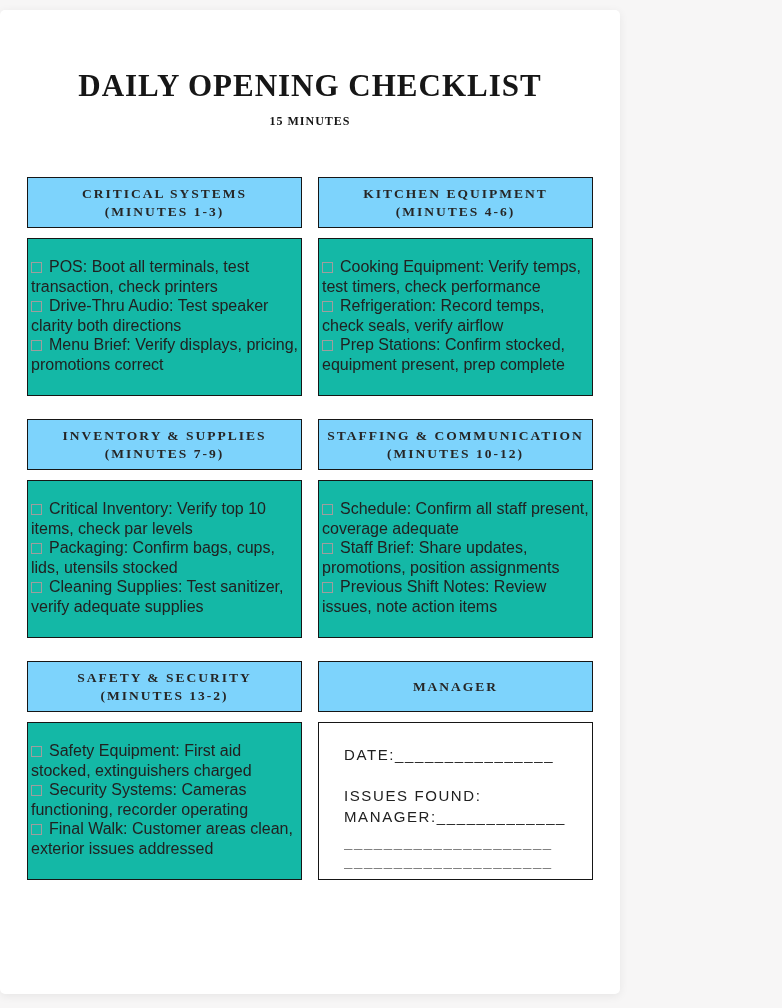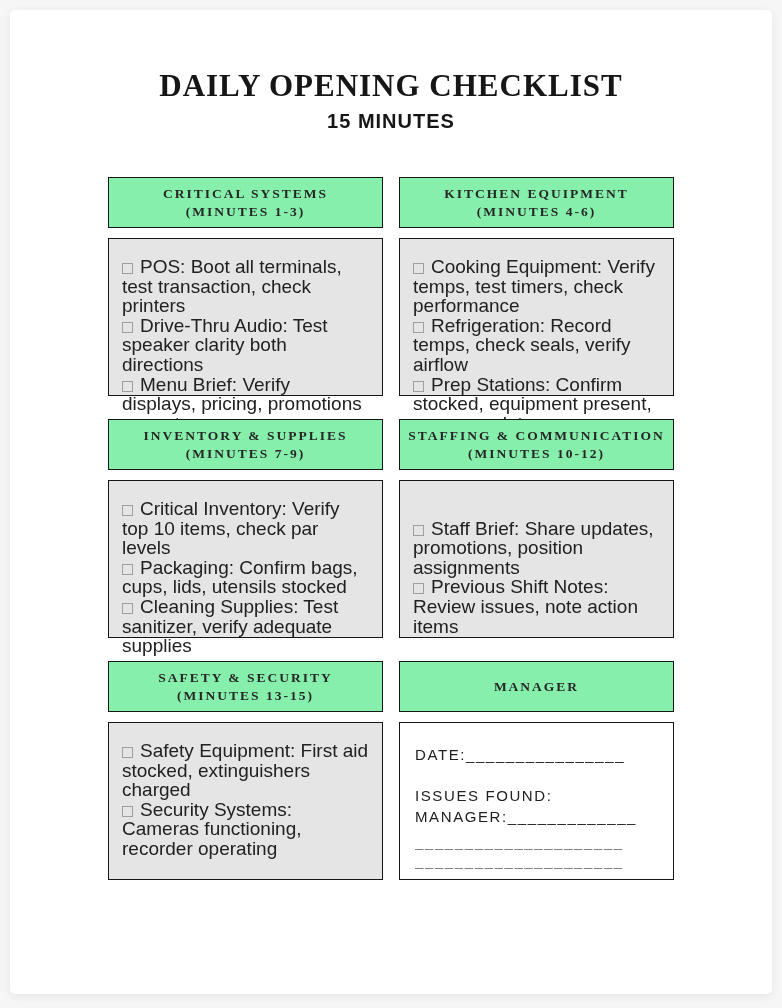--- a/index.html
+++ b/index.html
@@ -6,101 +6,101 @@
   html, body { margin: 0; padding: 0; }
   body {
     width: 782px; height: 1008px;
     background: #f7f6f6;
     font-family: "Liberation Sans", sans-serif;
     position: relative;
     overflow: hidden;
   }
   .page {
     position: absolute;
-    left: 10px; top: 10px;
-    width: 762px; height: 984px;
+    left: 0; top: 10px;
+    width: 620px; height: 984px;
     background: #ffffff;
     border-radius: 5px;
     box-shadow: 0 2px 10px rgba(0,0,0,0.07);
   }
   .doc {
     width: 566px;
     margin: 0 auto;
     padding-top: 58px;
   }
   .title {
     font-family: "Liberation Serif", serif;
     font-size: 31px;
     font-weight: 700;
     letter-spacing: 1px;
     text-align: center;
     color: #161616;
     margin: 0;
     line-height: 36px;
   }
   .subtitle {
-    font-family: Liberation Sans, sans-serif;
-    font-size: 20px;
+    font-family: Liberation Serif, serif;
+    font-size: 12px;
     font-weight: 700;
     letter-spacing: 1px;
     text-align: center;
     color: #161616;
     margin: 6px 0 0 0;
     line-height: 22px;
   }
   .grid {
     margin-top: 45px;
     display: grid;
     grid-template-columns: 275px 275px;
     column-gap: 16px;
     row-gap: 23px;
   }
   .header-box {
     border: 1.5px solid #161616;
-    background: #86efac;
+    background: #7dd3fc;
     height: 51px;
     display: flex;
     flex-direction: column;
     justify-content: center;
     align-items: center;
   }
   .header-line {
     font-family: "Liberation Serif", serif;
     font-size: 13.5px;
     font-weight: 700;
     letter-spacing: 2px;
     color: #262626;
     line-height: 17.5px;
     white-space: nowrap;
   }
   .body-box {
     border: 1.5px solid #161616;
-    background: #e5e5e5;
+    background: #14b8a6;
     height: 158px;
     margin-top: 10px;
-    padding: 18px 13px;
-    font-size: 19px;
+    padding: 18px 3px;
+    font-size: 16px;
     line-height: 19.6px;
     color: #212121;
   }
   .item { margin: 0; }
   .checkbox {
     display: inline-block;
     width: 11px; height: 11px;
     border: 1.5px solid #9e9e9e;
     margin-right: 7px;
     position: relative;
     top: 1px;
   }
   .results-box {
     border: 1.5px solid #161616;
     background: #ffffff;
     height: 158px;
     margin-top: 10px;
-    padding: 21px 15px;
+    padding: 21px 25px;
     font-size: 15px;
     letter-spacing: 1.6px;
     line-height: 21px;
     color: #212121;
   }
   .results-line { white-space: nowrap; overflow: hidden; }
   .issues-label { margin-top: 20px; }
   .blank-line { line-height: 19px; white-space: nowrap; overflow: hidden; font-weight: bold; }
   .blank-line.first { margin-top: 6px; }
 </style>
@@ -150,34 +150,35 @@
           <span class="item"><span class="checkbox"></span><span>Cleaning Supplies: Test sanitizer, verify adequate supplies</span></span>
         </div>
       </div>
 
       <div class="section">
         <div class="header-box">
           <div class="header-line">STAFFING &amp; COMMUNICATION</div>
           <div class="header-line">(MINUTES 10-12)</div>
         </div>
         <div class="body-box">
-          <br>
+          <span class="item"><span class="checkbox"></span><span>Schedule: Confirm all staff present, coverage adequate</span></span><br>
           <span class="item"><span class="checkbox"></span><span>Staff Brief: Share updates, promotions, position assignments</span></span><br>
           <span class="item"><span class="checkbox"></span><span>Previous Shift Notes: Review issues, note action items</span></span>
         </div>
       </div>
 
       <div class="section">
         <div class="header-box">
           <div class="header-line">SAFETY &amp; SECURITY</div>
-          <div class="header-line">(MINUTES 13-15)</div>
+          <div class="header-line">(MINUTES 13-2)</div>
         </div>
         <div class="body-box">
           <span class="item"><span class="checkbox"></span><span>Safety Equipment: First aid stocked, extinguishers charged</span></span><br>
           <span class="item"><span class="checkbox"></span><span>Security Systems: Cameras functioning, recorder operating</span></span><br>
+          <span class="item"><span class="checkbox"></span><span>Final Walk: Customer areas clean, exterior issues addressed</span></span>
         </div>
       </div>
 
       <div class="section">
         <div class="header-box">
           <div class="header-line">MANAGER</div>
         </div>
         <div class="results-box">
           <div class="results-line">DATE:________________</div>
           <div class="results-line issues-label">ISSUES FOUND:</div>

